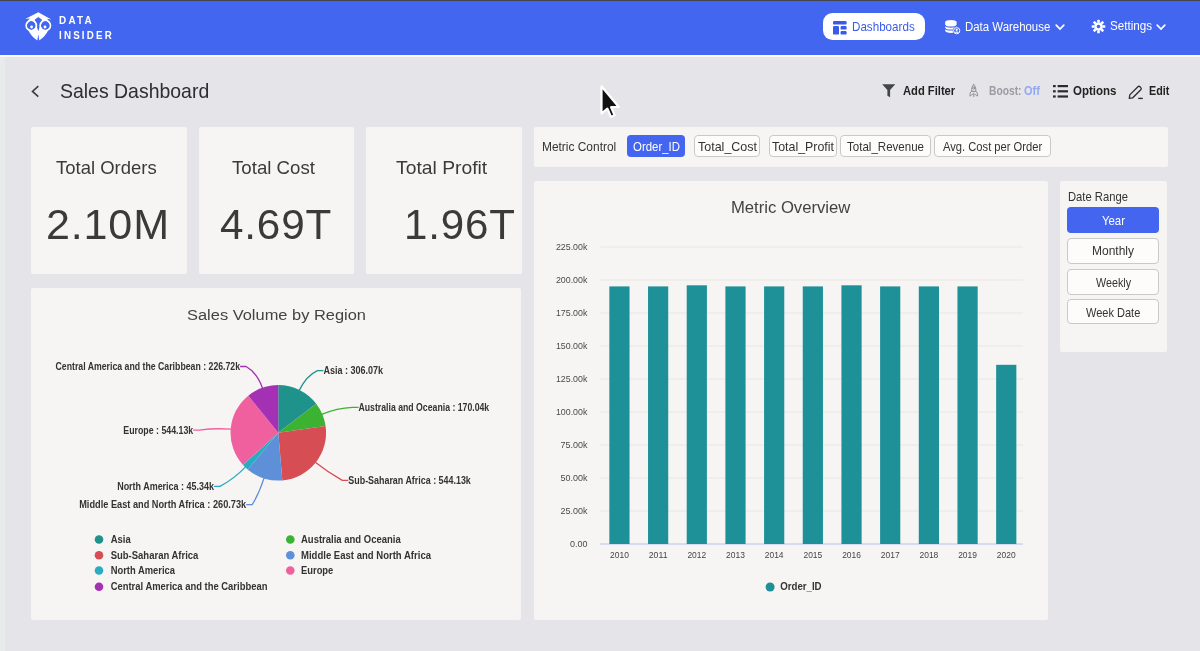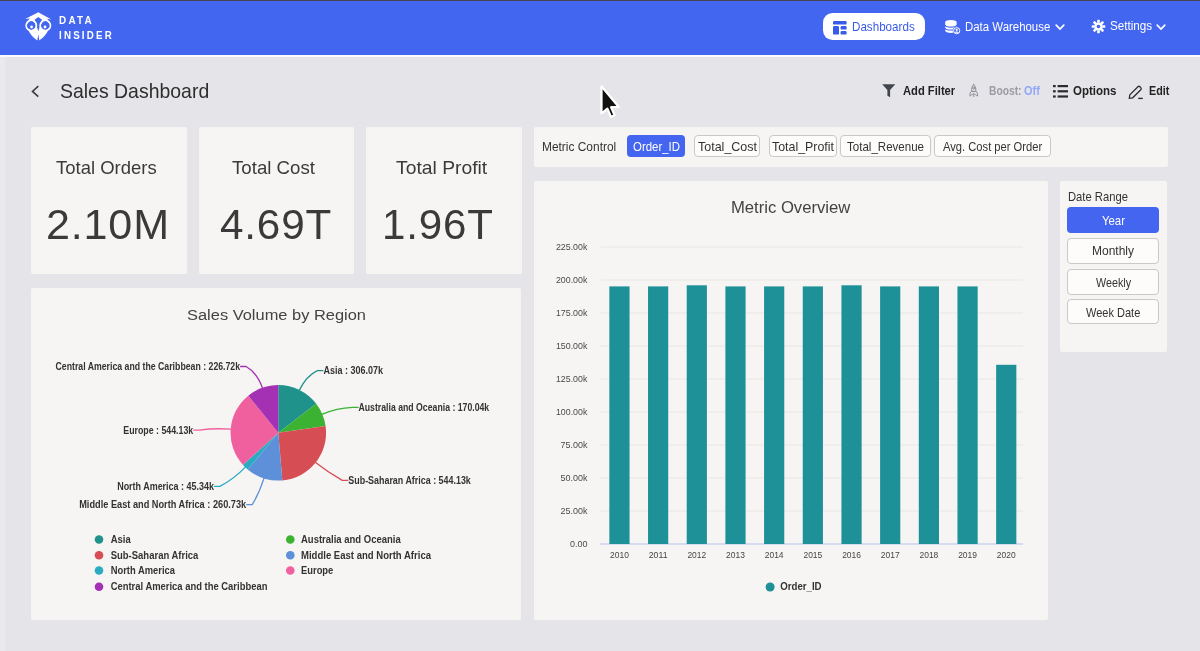--- a/index.html
+++ b/index.html
@@ -118,21 +118,21 @@
 </svg>
 <div style="position:absolute;left:1148.7px;top:84.2px;font-size:13px;font-weight:600;color:#222;white-space:nowrap;line-height:13px;height:13px;transform:scaleX(0.8265);transform-origin:0 50%">Edit</div>
 <div class="card" style="left:31px;top:127px;width:155.5px;height:146.5px"></div>
 <div style="position:absolute;left:56.0px;top:157.7px;font-size:19px;font-weight:400;color:#3a3a3a;white-space:nowrap;line-height:19px;height:19px;transform:scaleX(0.9726);transform-origin:0 50%">Total Orders</div>
 <div style="position:absolute;left:46.2px;top:204.3px;font-size:42px;font-weight:500;color:#3a3a3a;white-space:nowrap;line-height:42px;height:42px;letter-spacing:0.8px;transform:scaleX(1.0258);transform-origin:0 50%">2.10M</div>
 <div class="card" style="left:198.5px;top:127px;width:155.5px;height:146.5px"></div>
 <div style="position:absolute;left:232.0px;top:157.7px;font-size:19px;font-weight:400;color:#3a3a3a;white-space:nowrap;line-height:19px;height:19px;transform:scaleX(0.9822);transform-origin:0 50%">Total Cost</div>
 <div style="position:absolute;left:219.5px;top:204.3px;font-size:42px;font-weight:500;color:#3a3a3a;white-space:nowrap;line-height:42px;height:42px;letter-spacing:0.8px;transform:scaleX(1.0060);transform-origin:0 50%">4.69T</div>
 <div class="card" style="left:366px;top:127px;width:155.5px;height:146.5px"></div>
 <div style="position:absolute;left:395.6px;top:157.7px;font-size:19px;font-weight:400;color:#3a3a3a;white-space:nowrap;line-height:19px;height:19px;transform:scaleX(1.0159);transform-origin:0 50%">Total Profit</div>
-<div style="position:absolute;left:382px;top:204.3px;font-size:42px;font-weight:500;color:#3a3a3a;white-space:nowrap;line-height:42px;height:42px;letter-spacing:0.8px;transform:scaleX(1.0024);transform-origin:0 50%">1.96T</div>
+<div style="position:absolute;left:404px;top:204.3px;font-size:42px;font-weight:500;color:#3a3a3a;white-space:nowrap;line-height:42px;height:42px;letter-spacing:0.8px;transform:scaleX(1.0024);transform-origin:0 50%">1.96T</div>
 <div class="card" style="left:534px;top:127px;width:633.8px;height:39.5px"></div>
 <div style="position:absolute;left:542.4px;top:140.3px;font-size:13px;font-weight:400;color:#333;white-space:nowrap;line-height:13px;height:13px;transform:scaleX(0.9169);transform-origin:0 50%">Metric Control</div>
 <div class="bb" style="left:627px;top:135px;width:58px;height:22px"></div>
 <div style="position:absolute;left:632.5px;top:139.7px;font-size:13px;font-weight:400;color:#fff;white-space:nowrap;line-height:13px;height:13px;transform:scaleX(0.8790);transform-origin:0 50%">Order_ID</div>
 <div class="ob" style="left:694px;top:135px;width:66px;height:22px"></div>
 <div style="position:absolute;left:697.5px;top:139.7px;font-size:13px;font-weight:400;color:#333;white-space:nowrap;line-height:13px;height:13px;transform:scaleX(0.9606);transform-origin:0 50%">Total_Cost</div>
 <div class="ob" style="left:769px;top:135px;width:67.5px;height:22px"></div>
 <div style="position:absolute;left:771.8px;top:139.7px;font-size:13px;font-weight:400;color:#333;white-space:nowrap;line-height:13px;height:13px;transform:scaleX(0.9532);transform-origin:0 50%">Total_Profit</div>
 <div class="ob" style="left:840px;top:135px;width:90.5px;height:22px"></div>
 <div style="position:absolute;left:846.8px;top:139.7px;font-size:13px;font-weight:400;color:#333;white-space:nowrap;line-height:13px;height:13px;transform:scaleX(0.8878);transform-origin:0 50%">Total_Revenue</div>

